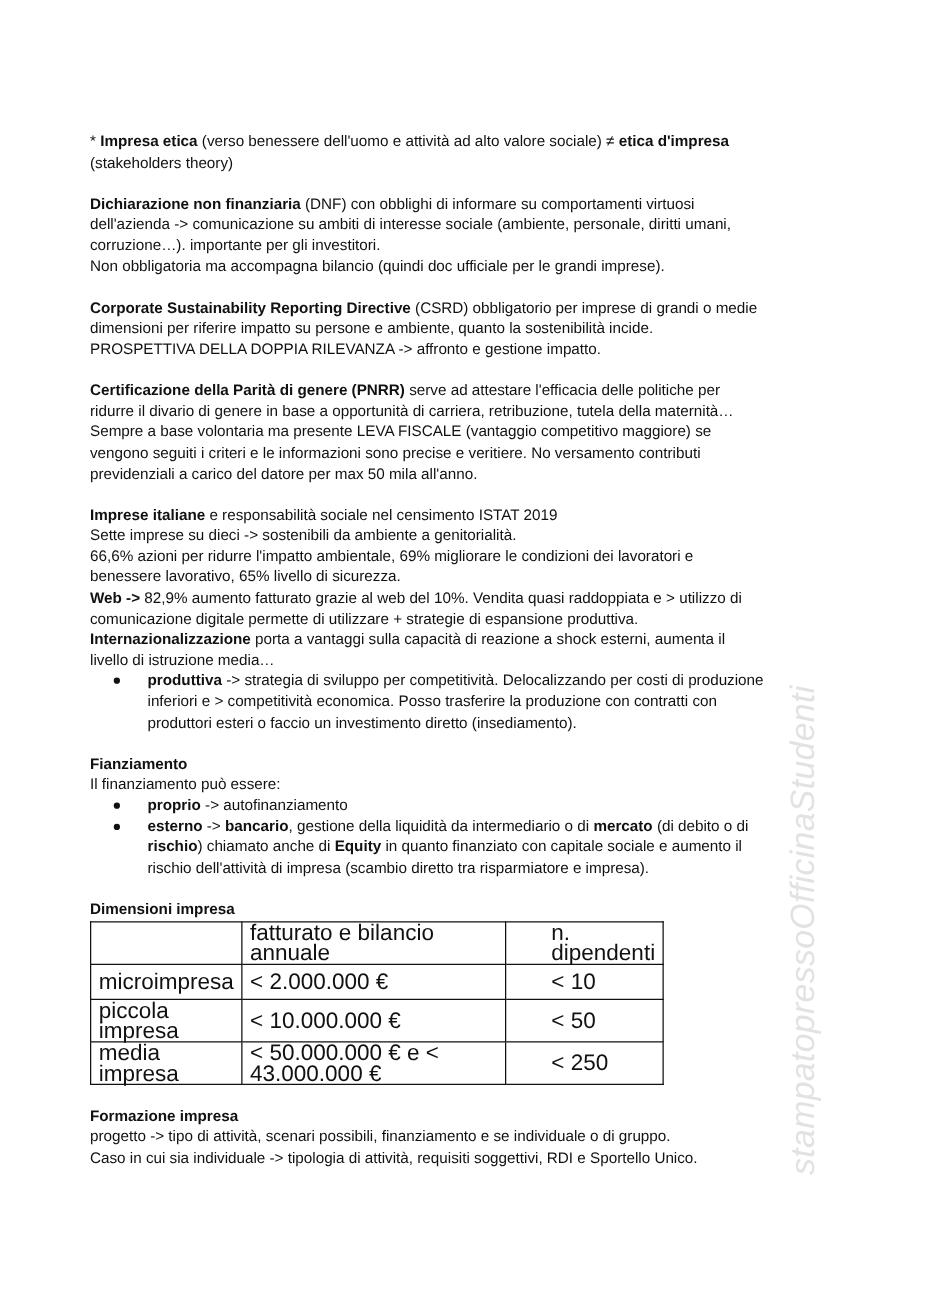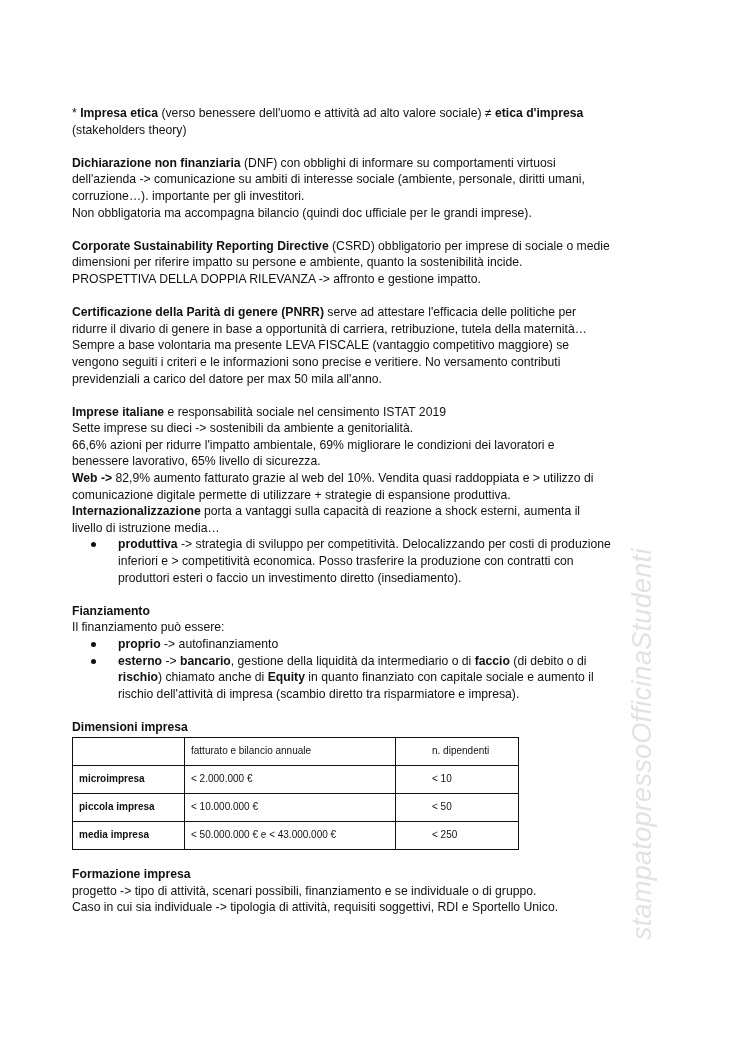--- a/index.html
+++ b/index.html
@@ -41,29 +41,29 @@
       left: -27px;
       top: 6px;
       width: 5px;
       height: 5px;
       border-radius: 50%;
       background: #111111;
     }
     table.dim {
       border-collapse: collapse;
       margin-top: 1px;
-      font-size: 10px;
+      font-size: 18px;
     }
     table.dim td {
       border: 1.5px solid #111111;
       height: 27px;
       padding: 0 6px;
       vertical-align: middle;
     }
-    table.dim td.c1 { width: 99px; font-weight: bold; }
+    table.dim td.c1 { width: 99px; }
     table.dim td.c2 { width: 198px; }
     table.dim td.c3 { width: 80px; padding-left: 36px; }
     .watermark {
       position: absolute;
       left: 617px;
       top: 520px;
       width: 420px;
       height: 40px;
       transform-origin: 0 0;
       transform: translate(10px, 420px) rotate(-90deg);
@@ -81,42 +81,42 @@
 <div class="page">
 
   <p class="para"><span>* </span><b>Impresa etica</b><span> (verso benessere dell'uomo e attività ad alto valore sociale) ≠ </span><b>etica d'impresa</b></p>
   <p class="para">(stakeholders theory)</p>
   <div class="gap"></div>
 
   <p class="para"><b>Dichiarazione non finanziaria</b><span> (DNF) con obblighi di informare su comportamenti virtuosi dell'azienda -&gt; comunicazione su ambiti di interesse sociale (ambiente, personale, diritti umani, corruzione…). importante per gli investitori.</span></p>
   <p class="para">Non obbligatoria ma accompagna bilancio (quindi doc ufficiale per le grandi imprese).</p>
   <div class="gap"></div>
 
-  <p class="para"><b>Corporate Sustainability Reporting Directive</b><span> (CSRD) obbligatorio per imprese di sociale o medie dimensioni per riferire impatto su persone e ambiente, quanto la sostenibilità incide.</span></p>
+  <p class="para"><b>Corporate Sustainability Reporting Directive</b><span> (CSRD) obbligatorio per imprese di grandi o medie dimensioni per riferire impatto su persone e ambiente, quanto la sostenibilità incide.</span></p>
   <p class="para">PROSPETTIVA DELLA DOPPIA RILEVANZA -&gt; affronto e gestione impatto.</p>
   <div class="gap"></div>
 
   <p class="para"><b>Certificazione della Parità di genere (PNRR)</b><span> serve ad attestare l'efficacia delle politiche per ridurre il divario di genere in base a opportunità di carriera, retribuzione, tutela della maternità… Sempre a base volontaria ma presente LEVA FISCALE (vantaggio competitivo maggiore) se vengono seguiti i criteri e le informazioni sono precise e veritiere. No versamento contributi previdenziali a carico del datore per max 50 mila all'anno.</span></p>
   <div class="gap"></div>
 
   <p class="para"><b>Imprese italiane</b><span> e responsabilità sociale nel censimento ISTAT 2019</span></p>
   <p class="para">Sette imprese su dieci  -&gt; sostenibili da ambiente a genitorialità.</p>
   <p class="para">66,6% azioni per ridurre l'impatto ambientale, 69% migliorare le condizioni dei lavoratori e benessere lavorativo, 65% livello di sicurezza.</p>
   <p class="para"><b> Web -&gt;</b><span> 82,9% aumento fatturato grazie al web del 10%. Vendita quasi raddoppiata e &gt; utilizzo di comunicazione digitale permette di utilizzare + strategie di espansione produttiva.</span></p>
   <p class="para"><b>Internazionalizzazione</b><span> porta a vantaggi sulla capacità di reazione a shock esterni, aumenta il livello di istruzione media…</span></p>
   <ul class="bullets">
     <li><b>produttiva</b><span> -&gt; strategia di sviluppo per competitività. Delocalizzando per costi di produzione inferiori e &gt; competitività economica. Posso trasferire la produzione con contratti con produttori esteri o faccio un investimento diretto (insediamento).</span></li>
   </ul>
   <div class="gap"></div>
 
   <p class="para"><b>Fianziamento</b></p>
   <p class="para">Il finanziamento può essere:</p>
   <ul class="bullets">
     <li><b>proprio</b><span> -&gt; autofinanziamento</span></li>
-    <li><b>esterno</b><span> -&gt; </span><b>bancario</b><span>, gestione della liquidità da intermediario o di </span><b>faccio</b><span> (di debito o di </span><b>rischio</b><span>) chiamato anche di </span><b>Equity</b><span> in quanto finanziato con capitale sociale e aumento il rischio dell'attività di impresa (scambio diretto tra risparmiatore e impresa).</span></li>
+    <li><b>esterno</b><span> -&gt; </span><b>bancario</b><span>, gestione della liquidità da intermediario o di </span><b>mercato</b><span> (di debito o di </span><b>rischio</b><span>) chiamato anche di </span><b>Equity</b><span> in quanto finanziato con capitale sociale e aumento il rischio dell'attività di impresa (scambio diretto tra risparmiatore e impresa).</span></li>
   </ul>
   <div class="gap"></div>
 
   <p class="para"><b>Dimensioni impresa</b></p>
   <table class="dim">
     <tbody>
         <tr>
       <td class="c1"></td>
       <td class="c2">fatturato e bilancio annuale</td>
       <td class="c3">n. dipendenti</td>

